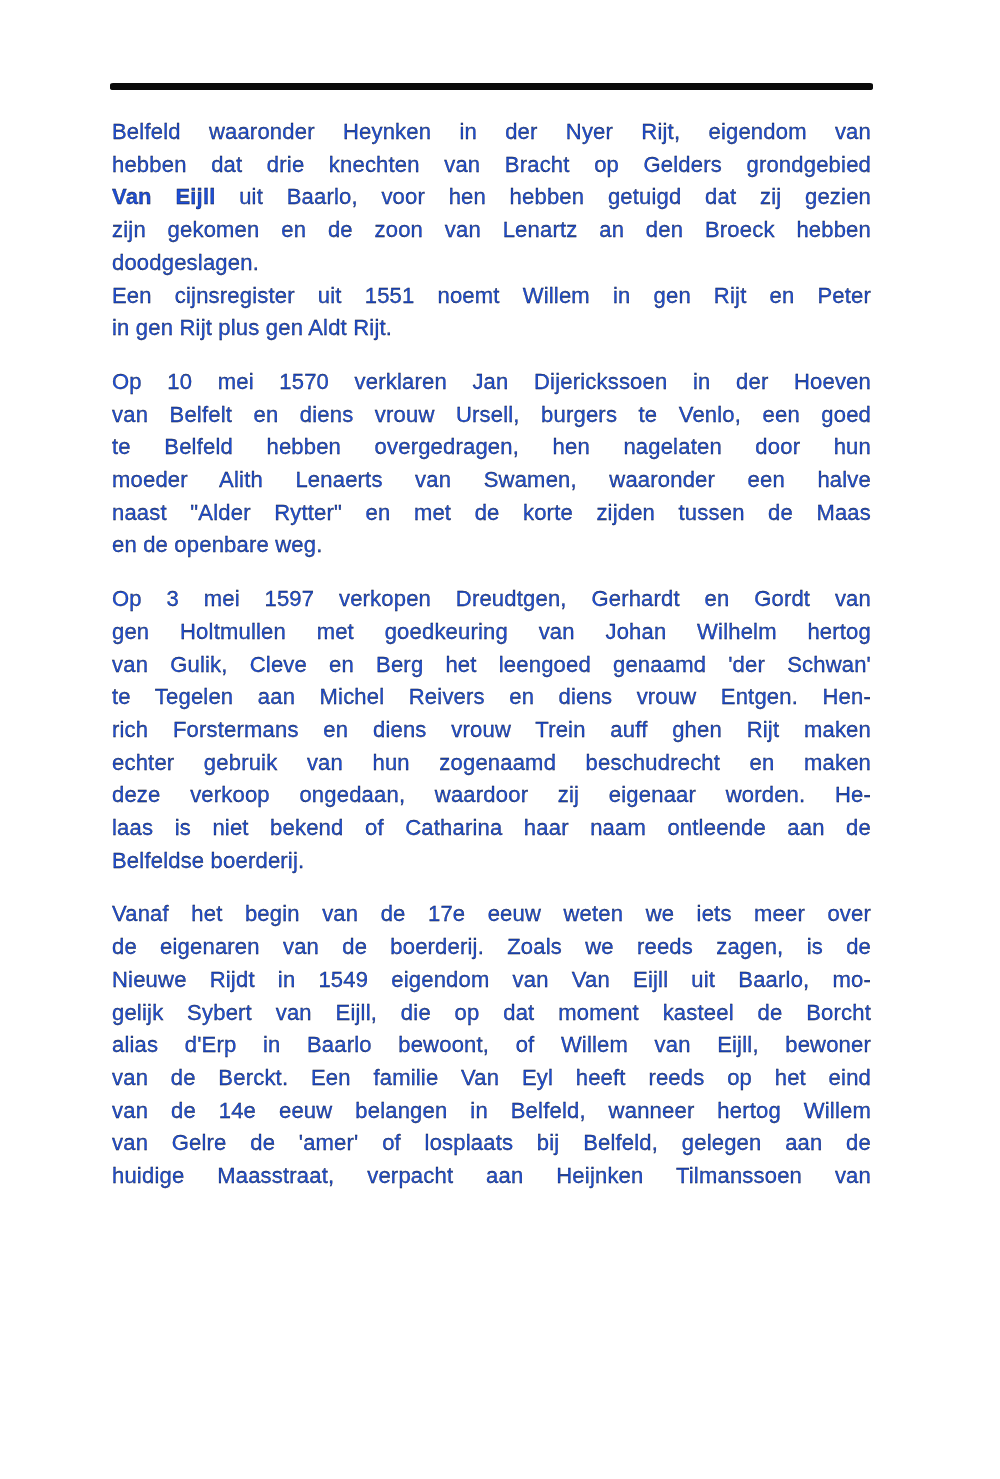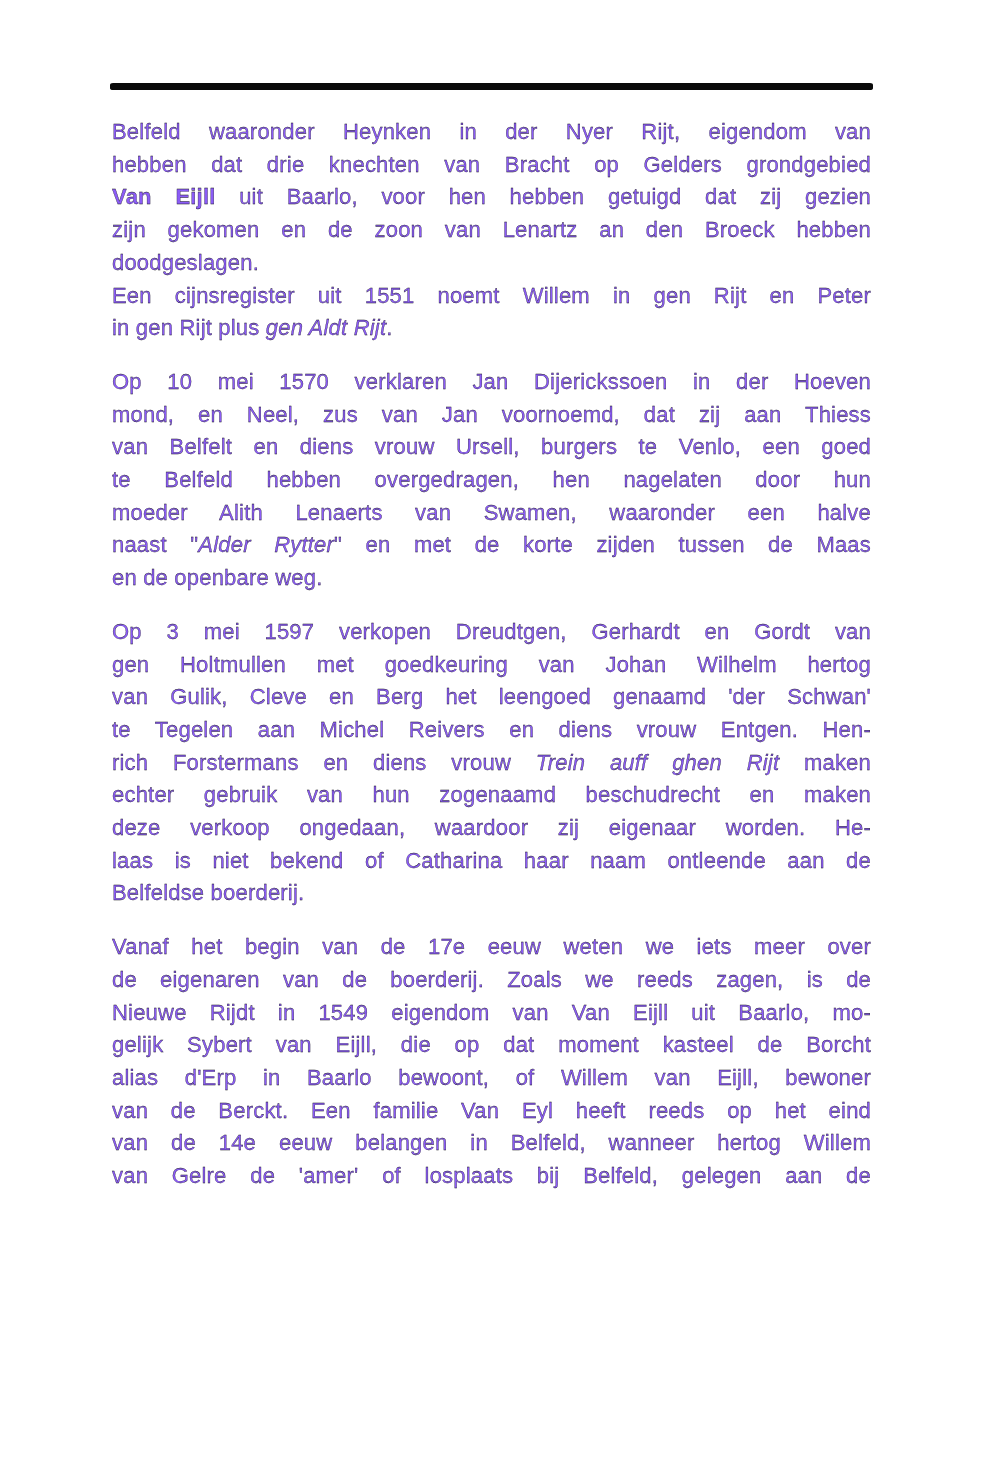--- a/index.html
+++ b/index.html
@@ -7,21 +7,21 @@
     padding: 0;
     background: #ffffff;
   }
   .page {
     position: relative;
     width: 1000px;
     height: 1191px;
     background: #ffffff;
     overflow: hidden;
     font-family: "Liberation Sans", sans-serif;
-    color: #8b5cf6;
+    color: #1d4ed8;
   }
   .rule {
     position: absolute;
     background: #0a0a0a;
   }
   .rule-top {
     left: 110px; top: 83px; width: 763px; height: 7px;
     border-radius: 3px / 2px;
   }
   .rule-bottom {
@@ -43,21 +43,21 @@
   }
   .line {
     text-align: justify;
     text-align-last: justify;
   }
   .line.nj {
     text-align: left;
     text-align-last: left;
   }
   .seg-b { font-weight: bold; }
-  .seg-i { font-style: italic; }
+  .seg-i { }
   .footer-label {
     position: absolute;
     left: 112px;
     top: 1383px;
     width: 759px;
     text-align: right;
     font-size: 18px;
     line-height: 20px;
     letter-spacing: 1.5px;
     -webkit-text-stroke: 0.25px #121212;
@@ -93,21 +93,20 @@
         <div class="line"><span>Belfeld waaronder Heynken in der Nyer Rijt, eigendom van</span></div>
         <div class="line"><span>hebben dat drie knechten van Bracht op Gelders grondgebied</span></div>
         <div class="line"><span class="seg-b">Van Eijll</span><span> uit Baarlo, voor hen hebben getuigd dat zij gezien</span></div>
         <div class="line"><span>zijn gekomen en de zoon van Lenartz an den Broeck hebben</span></div>
         <div class="line nj"><span>doodgeslagen.</span></div>
         <div class="line"><span>Een cijnsregister uit 1551 noemt Willem in gen Rijt en Peter</span></div>
         <div class="line nj"><span>in gen Rijt plus </span><span class="seg-i">gen Aldt Rijt</span><span>.</span></div>
       </div>
       <div class="para">
         <div class="line"><span>Op 10 mei 1570 verklaren Jan Dijerickssoen in der Hoeven</span></div>
-        <div class="line"><span>mond, en Neel, zus van Jan voornoemd, dat zij aan Thiess</span></div>
         <div class="line"><span>van Belfelt en diens vrouw Ursell, burgers te Venlo, een goed</span></div>
         <div class="line"><span>te Belfeld hebben overgedragen, hen nagelaten door hun</span></div>
         <div class="line"><span>moeder Alith Lenaerts van Swamen, waaronder een halve</span></div>
         <div class="line"><span>naast "</span><span class="seg-i">Alder Rytter</span><span>" en met de korte zijden tussen de Maas</span></div>
         <div class="line nj"><span>en de openbare weg.</span></div>
       </div>
       <div class="para">
         <div class="line"><span>Op 3 mei 1597 verkopen Dreudtgen, Gerhardt en Gordt van</span></div>
         <div class="line"><span>gen Holtmullen met goedkeuring van Johan Wilhelm hertog</span></div>
         <div class="line"><span>van Gulik, Cleve en Berg het leengoed genaamd 'der Schwan'</span></div>

